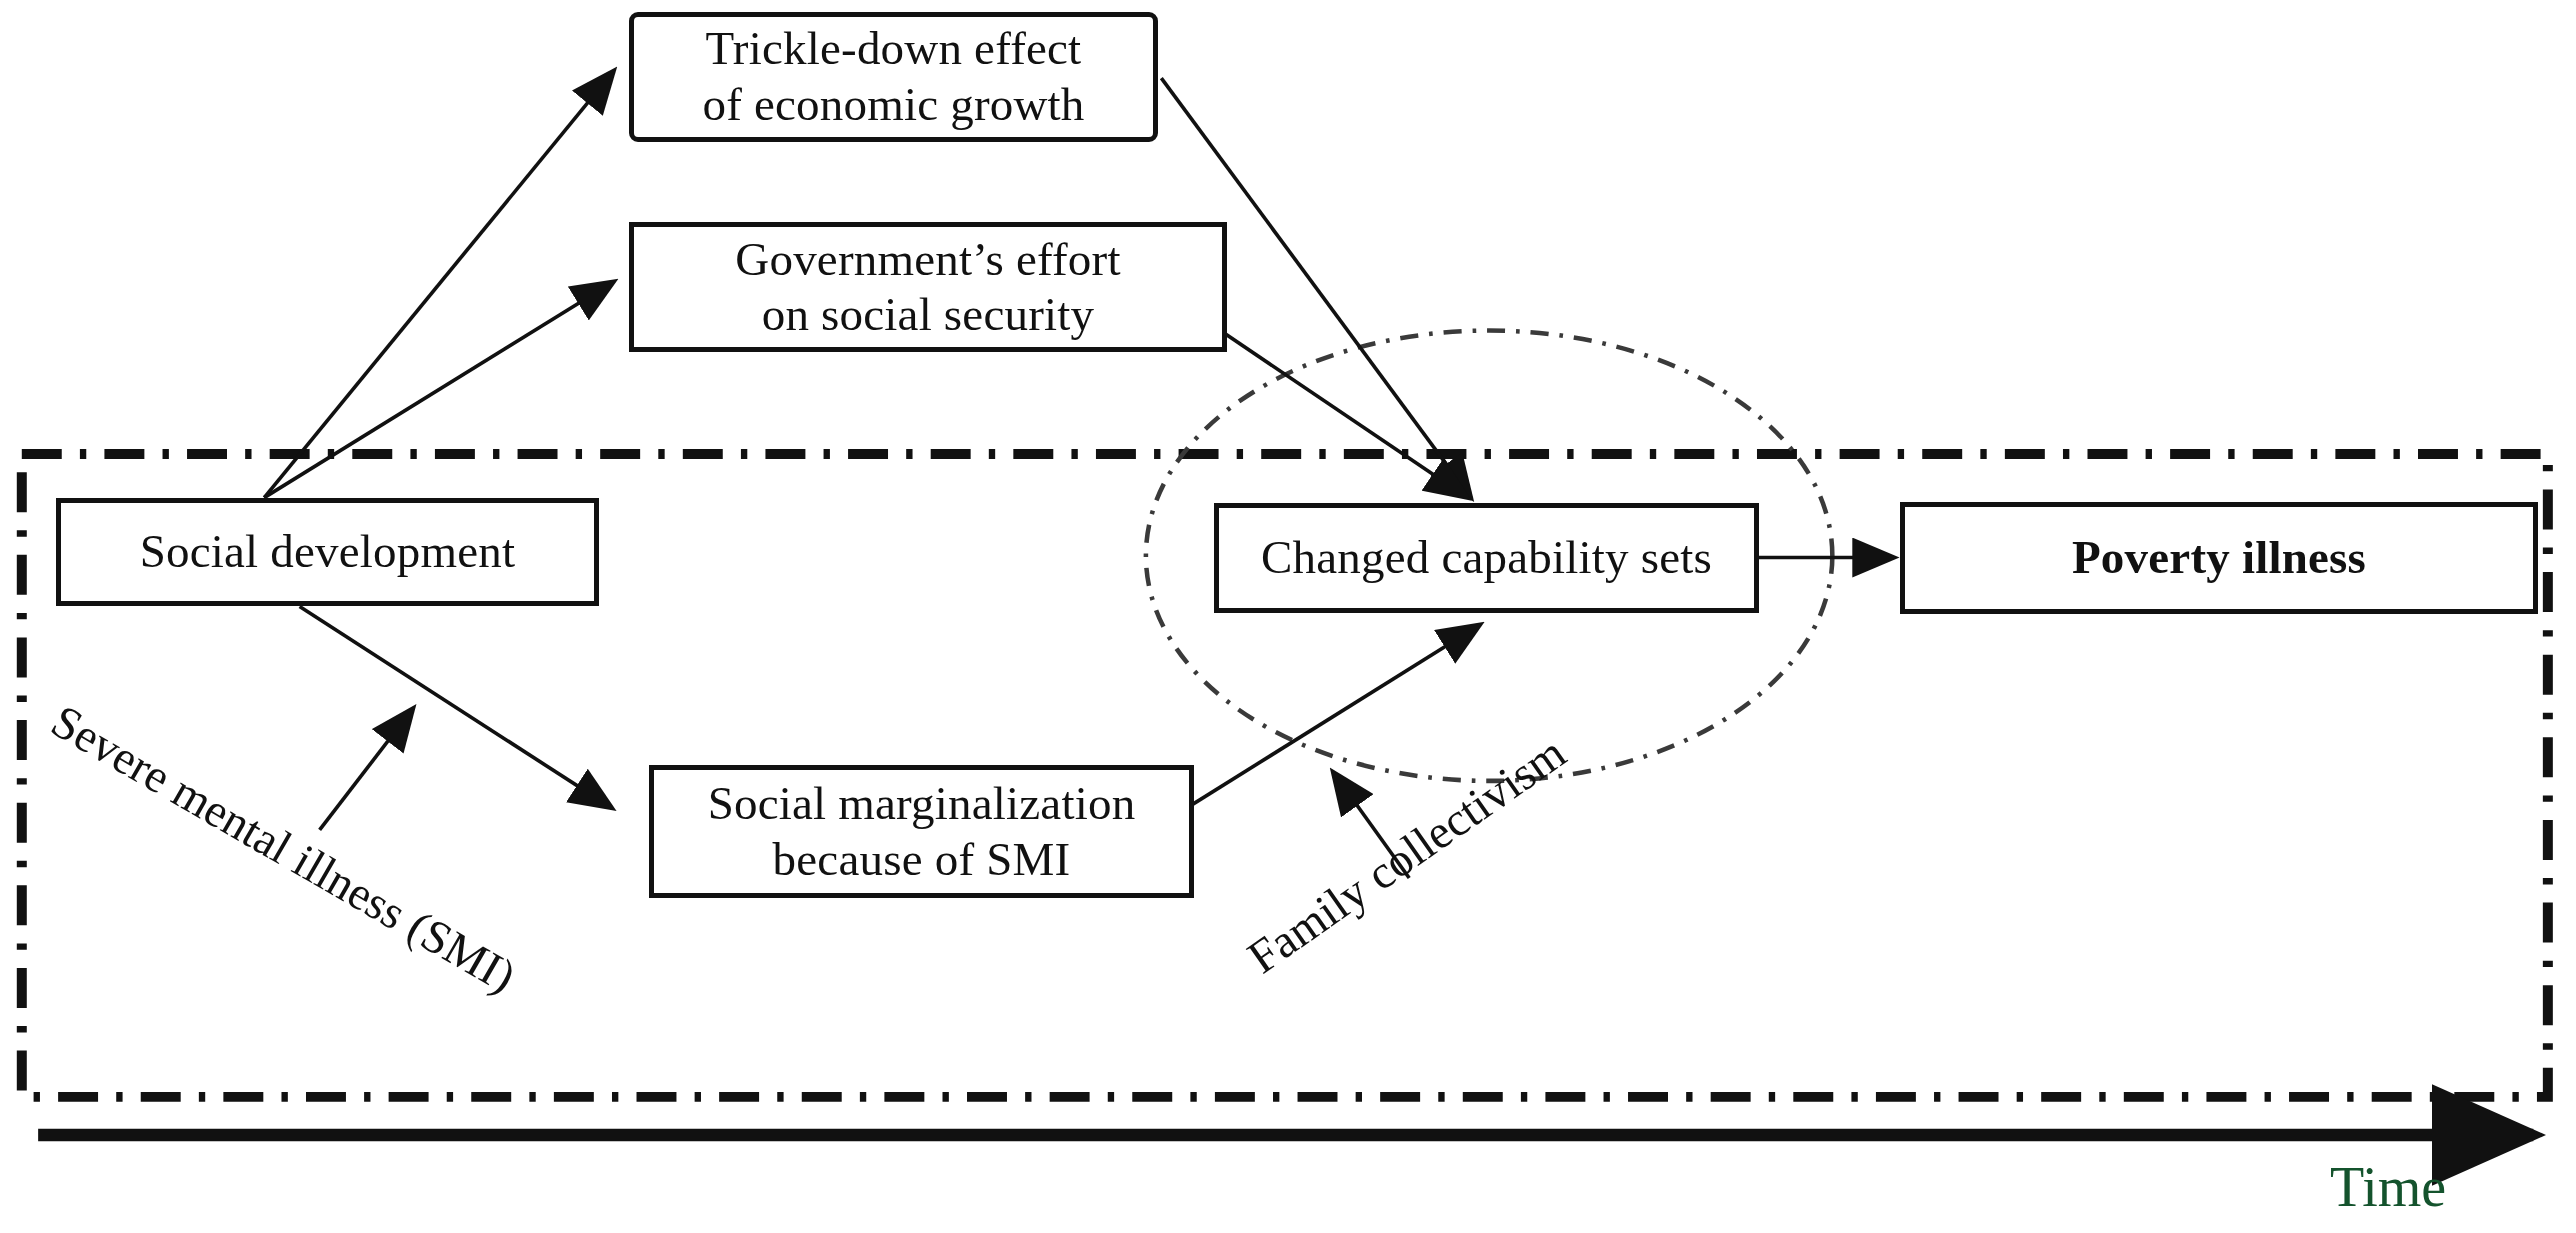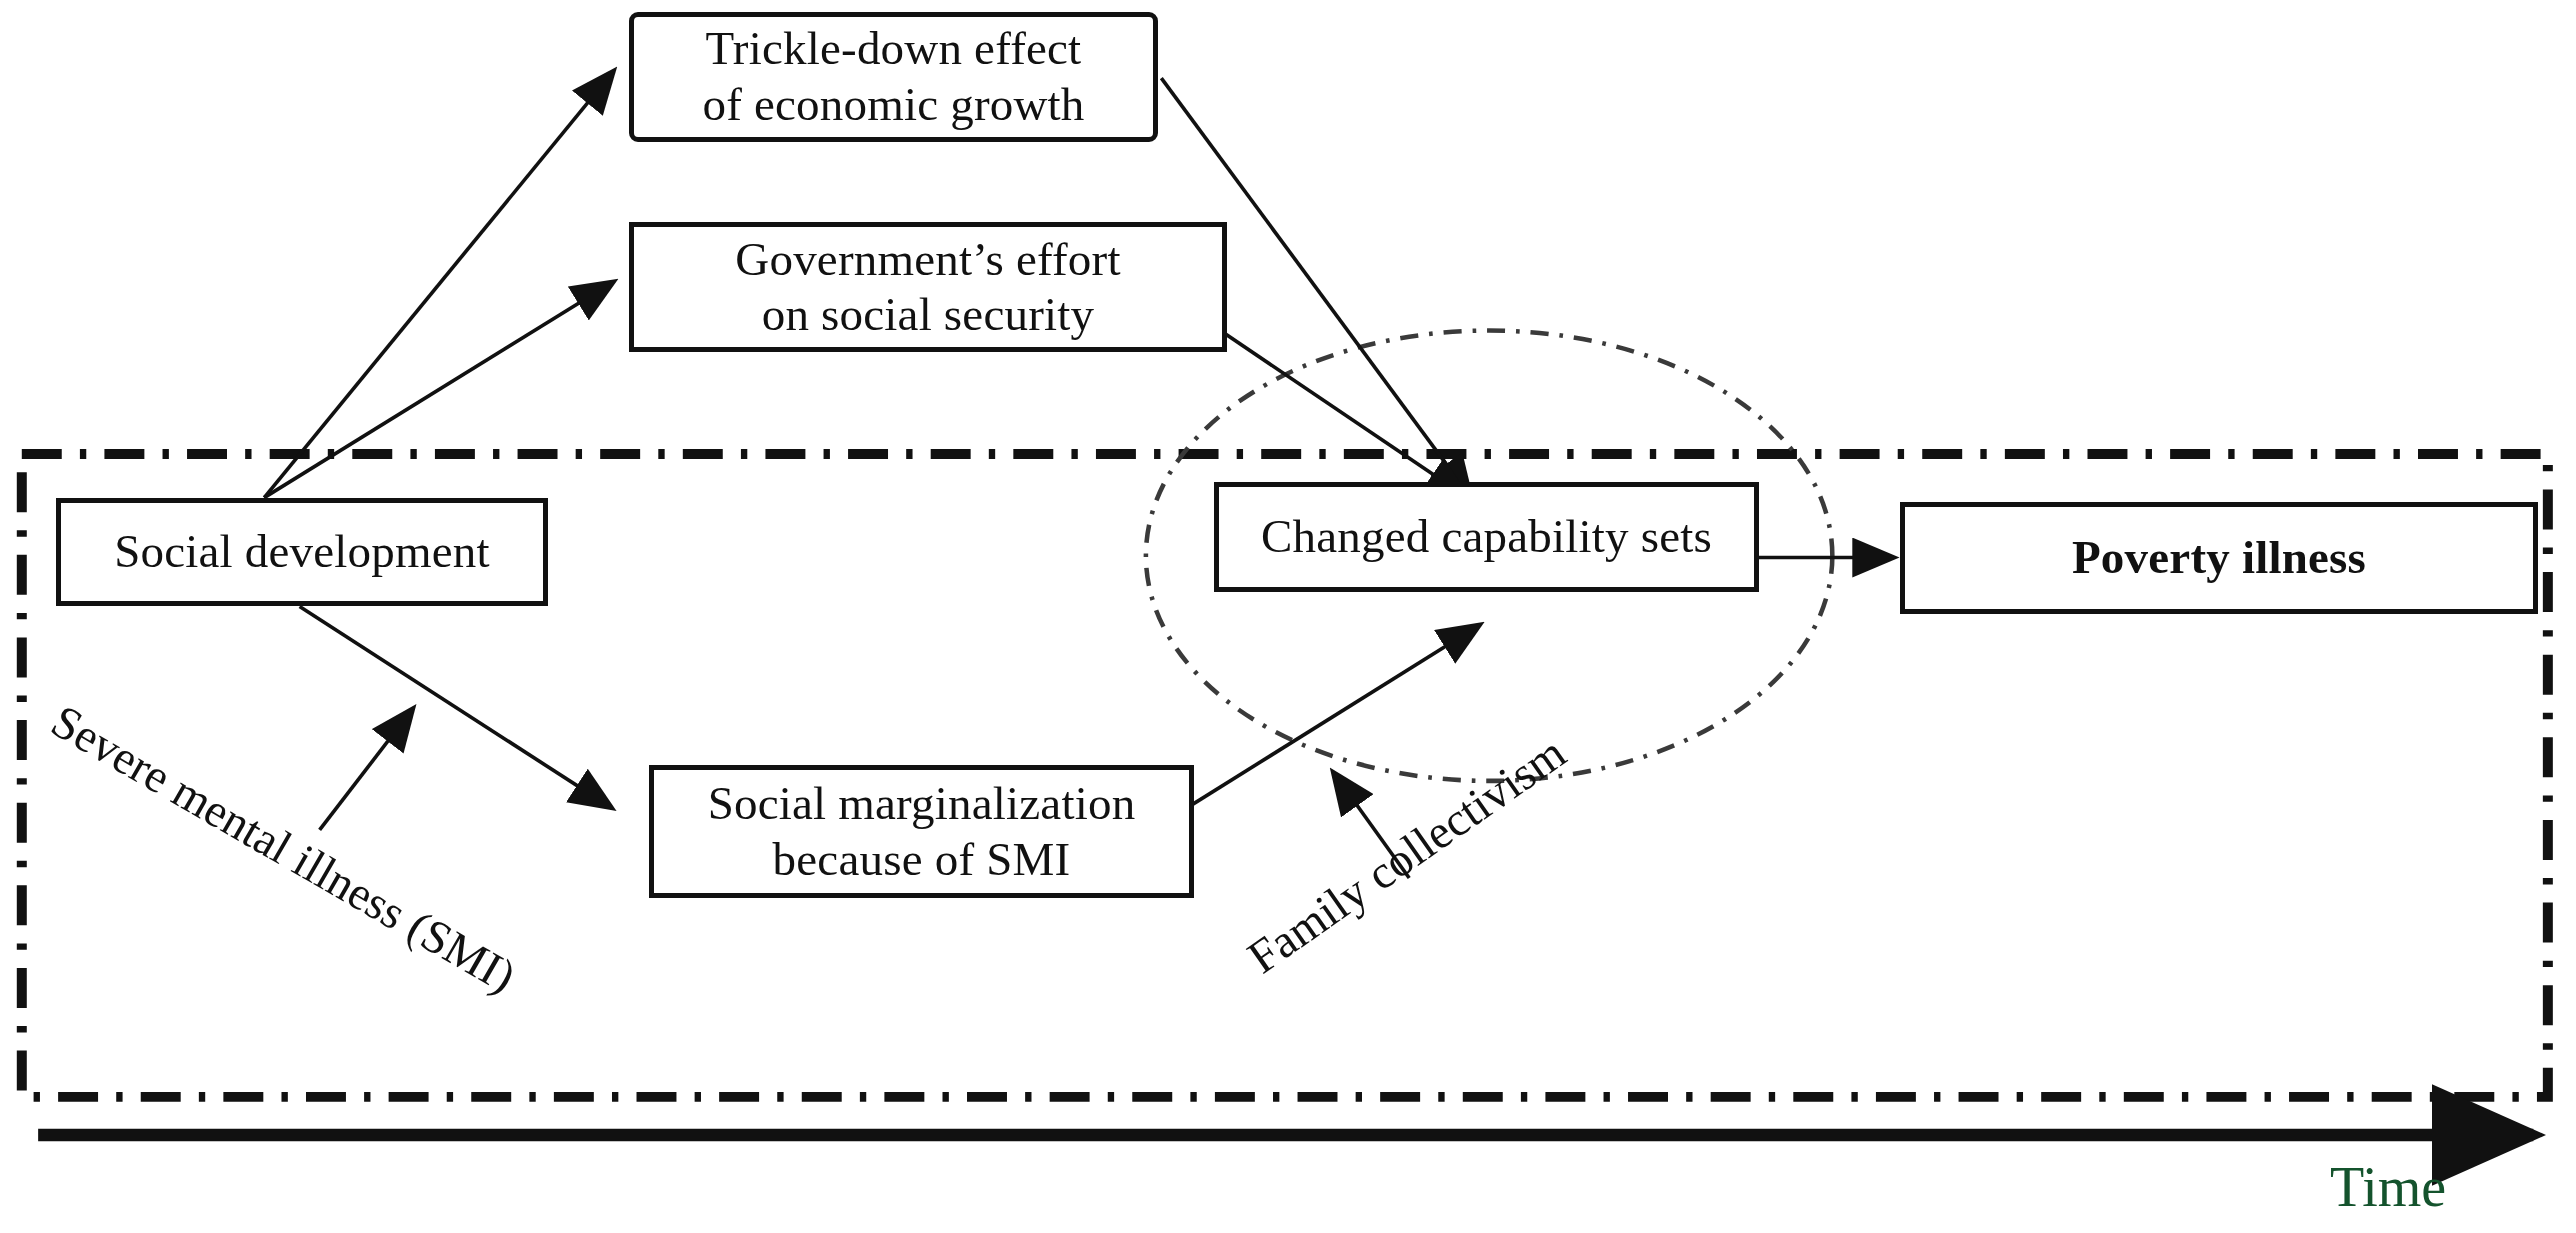--- a/index.html
+++ b/index.html
@@ -103,30 +103,30 @@
   <div class="node" style="left:629px; top:11.8px; width:529px; height:130px;border-radius:9px;">
     <span class="lines">Trickle-down effect
 of economic growth</span>
   </div>
 
   <div class="node" style="left:629px; top:222px; width:598px; height:130px;">
     <span class="lines">Government’s effort
 on social security</span>
   </div>
 
-  <div class="node" style="left:56px; top:498px; width:492px; height:108px;">
+  <div class="node" style="left:56px; top:498px; width:543px; height:108px;">
     <span class="lines">Social development</span>
   </div>
 
   <div class="node" style="left:649px; top:765px; width:545px; height:133px;">
     <span class="lines">Social marginalization
 because of SMI</span>
   </div>
 
-  <div class="node" style="left:1214px; top:482px; width:545px; height:110px;">
+  <div class="node" style="left:1214px; top:503px; width:545px; height:110px;">
     <span class="lines">Changed capability sets</span>
   </div>
 
   <div class="node bold" style="left:1900px; top:502px; width:638px; height:112px;">
     <span class="lines">Poverty illness</span>
   </div>
 
   <div class="rot-label" style="left:56px; top:690px; transform: rotate(30deg);">
     <span>Severe mental illness (SMI)</span>
   </div>

